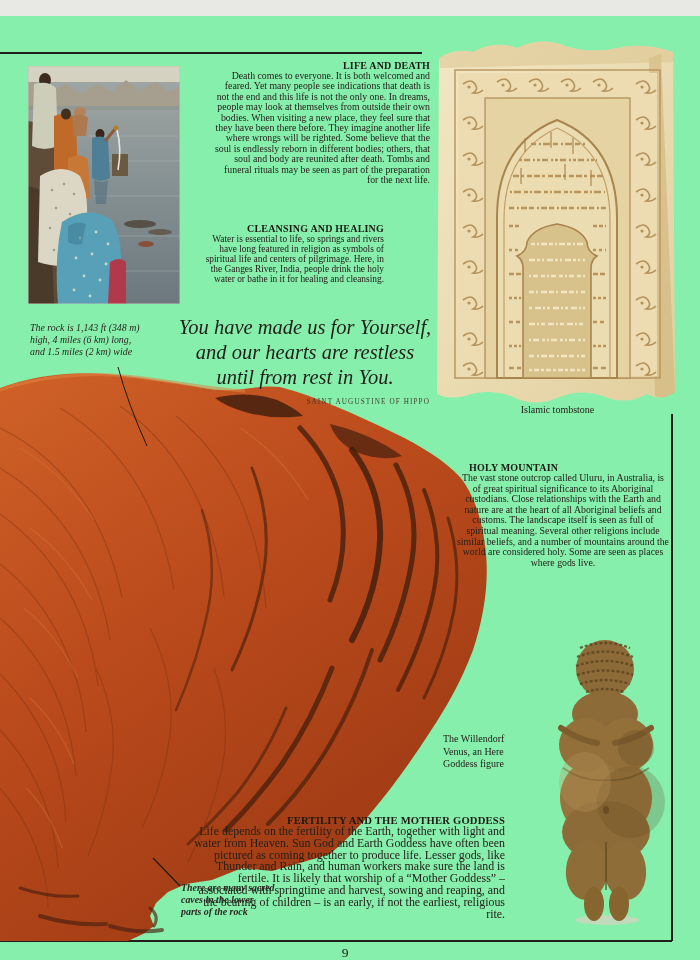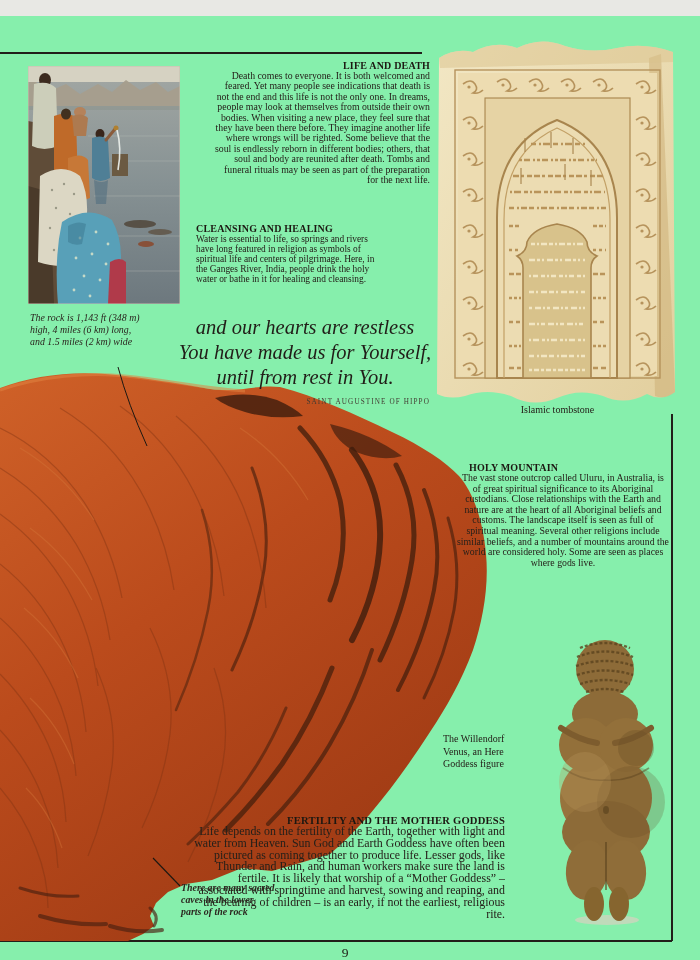--- a/index.html
+++ b/index.html
@@ -6,21 +6,21 @@
   .page{
     position:relative;width:700px;height:960px;margin:16px auto;
     background:#86efac;overflow:hidden;
     font-family:"Liberation Serif", serif;color:#25201a;
   }
   .rule{position:absolute;background:#221e1a;}
   .blocktext{position:absolute;}
   .heading{font-weight:bold;font-size:10px;letter-spacing:.2px;color:#1c1812;}
   .body{font-size:9.8px;line-height:10.4px;}
   .ld{width:218px;text-align:right;}
-  .cl{width:188px;text-align:left;}
+  .cl{width:188px;text-align:right;}
   .cl .body{font-size:9.4px;line-height:10.1px;}
   .hm{width:212px;text-align:center;}
   .hm .heading{text-align:left;padding-left:12px;}
   .hm .body{line-height:10.6px;}
   .fg{width:312px;text-align:right;}
   .fg .heading{font-size:10.6px;}
   .fg .body{font-size:11.9px;line-height:11.8px;}
   .caption{position:absolute;font-size:10px;line-height:12.6px;}
   .caption.it{font-style:italic;font-size:9.9px;line-height:12px;color:#2b261f;}
   .quote{position:absolute;width:254px;text-align:center;}
@@ -308,35 +308,35 @@
   <div class="blocktext ld" style="left:212px;top:44px;">
     <div class="heading">LIFE AND DEATH</div>
     <div class="body">Death comes to everyone. It is both welcomed and feared. Yet many people see indications that death is not the end and this life is not the only one. In dreams, people may look at themselves from outside their own bodies. When visiting a new place, they feel sure that they have been there before. They imagine another life where wrongs will be righted. Some believe that the soul is endlessly reborn in different bodies; others, that soul and body are reunited after death. Tombs and funeral rituals may be seen as part of the preparation for the next life.</div>
   </div>
 
   <div class="blocktext cl" style="left:196px;top:207px;">
     <div class="heading">CLEANSING AND HEALING</div>
     <div class="body">Water is essential to life, so springs and rivers have long featured in religion as symbols of spiritual life and centers of pilgrimage. Here, in the Ganges River, India, people drink the holy water or bathe in it for healing and cleansing.</div>
   </div>
 
-  <div class="caption it" style="left:30px;top:296px;width:150px;">
+  <div class="caption it" style="left:30px;top:306px;width:150px;">
     <div>The rock is 1,143 ft (348 m)</div>
     <div>high, 4 miles (6 km) long,</div>
     <div>and 1.5 miles (2 km) wide</div>
   </div>
 
   <div class="photo" style="left:112px;top:348px;">
     <svg width="42" height="86" viewBox="0 0 42 86">
       <path d="M6,3 Q16,40 35,82" stroke="#1c1812" stroke-width="1" fill="none"></path>
     </svg>
   </div>
 
   <div class="quote" style="left:178px;top:299px;">
+    <div class="qline">You have made us for Yourself,</div>
     <div class="qline">and our hearts are restless</div>
-    <div class="qline">You have made us for Yourself,</div>
     <div class="qline">until from rest in You.</div>
     <div class="attr">SAINT AUGUSTINE OF HIPPO</div>
   </div>
 
   <div class="caption" style="left:425px;top:388px;width:265px;text-align:center;">Islamic tombstone</div>
 
   <div class="blocktext hm" style="left:457px;top:446px;">
     <div class="heading">HOLY MOUNTAIN</div>
     <div class="body">The vast stone outcrop called Uluru, in Australia, is of great spiritual significance to its Aboriginal custodians. Close relationships with the Earth and nature are at the heart of all Aboriginal beliefs and customs. The landscape itself is seen as full of spiritual meaning. Several other religions include similar beliefs, and a number of mountains around the world are considered holy. Some are seen as places where gods live.</div>
   </div>

